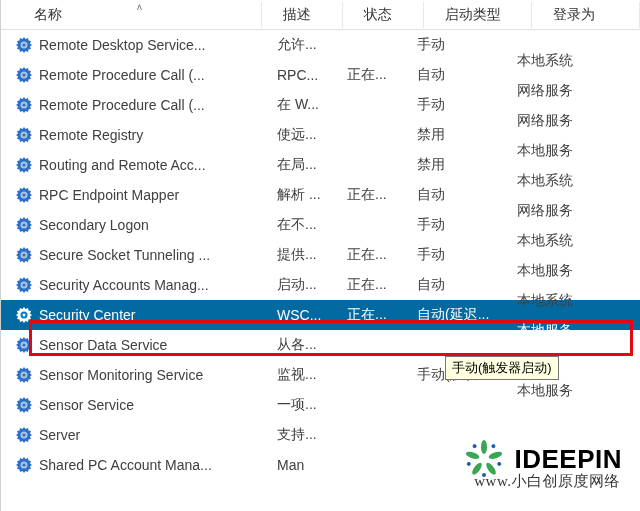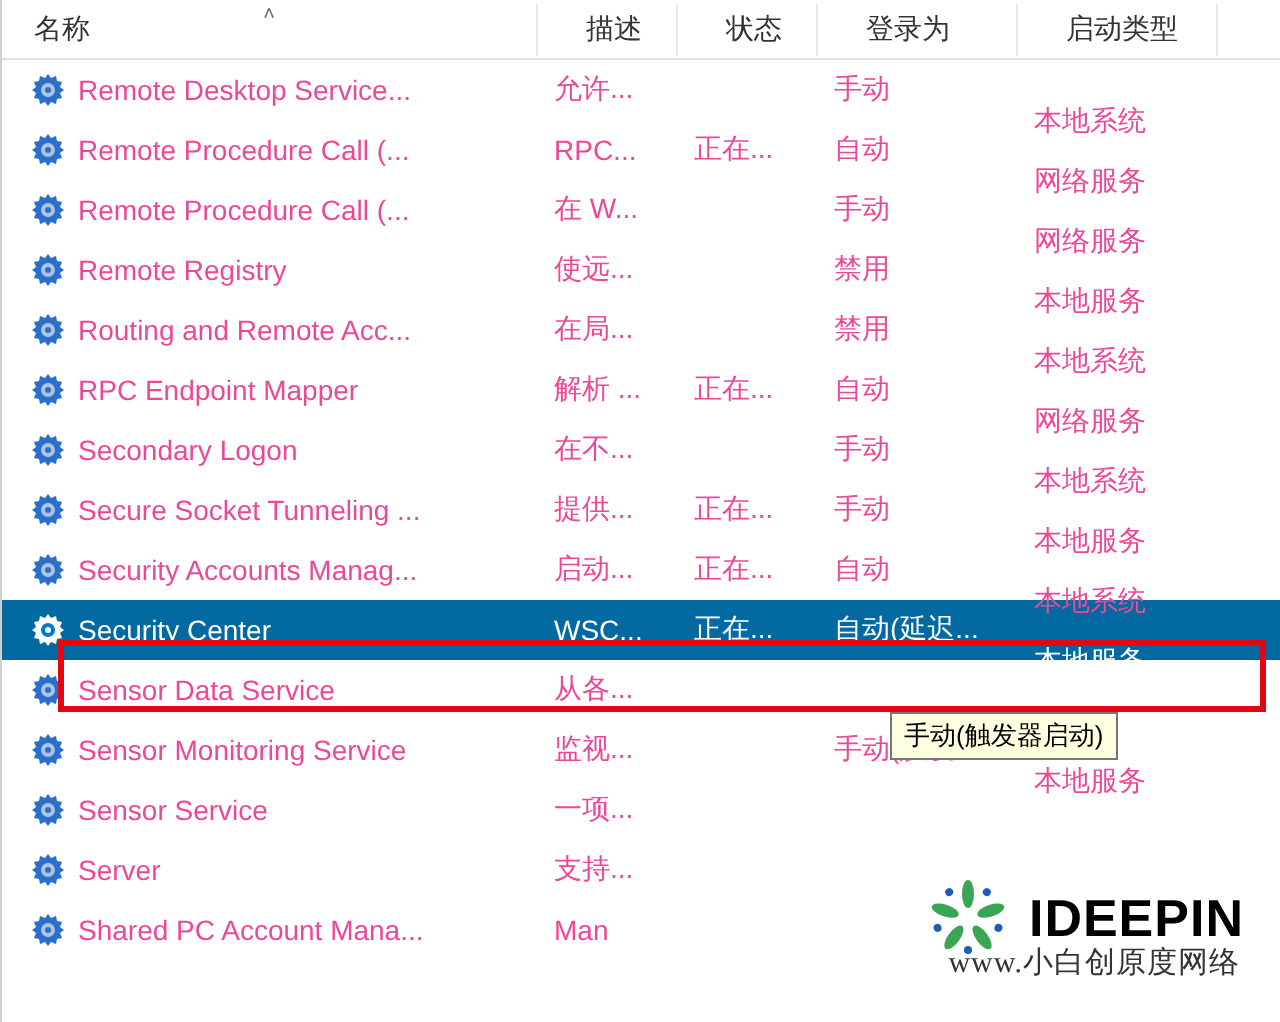--- a/index.html
+++ b/index.html
@@ -14,46 +14,47 @@
     border-left: 1px solid #d0d0d0;
   }
   .header-row {
     display: flex;
     height: 30px;
     border-bottom: 1px solid #e0e0e0;
     background: #fff;
     align-items: center;
   }
   .header-cell {
-    padding: 4px 24px;
+    padding: 4px 4px;
     color: #333;
     font-size: 14px;
     border-right: 1px solid #e8e8e8;
     position: relative;
     white-space: nowrap;
     overflow: hidden;
+    margin-left: 17px;
   }
   .col-name { width: 268px; padding-left: 16px; }
   .col-desc { width: 70px; }
   .col-status { width: 70px; }
   .col-startup { width: 100px; }
   .col-login { width: 100px; }
   .sort-indicator {
     position: absolute;
     top: 0;
     left: 50%;
     transform: translateX(-50%);
     font-size: 10px;
     color: #666;
   }
   .row {
     display: flex;
     height: 30px;
     align-items: center;
-    color: #ec4899;
+    color: #404040;
   }
   .row.selected {
     background: #0369a1;
     color: #fff;
   }
   .highlight-box {
     position: absolute;
     left: 28px;
     top: 320px;
     width: 604px;
@@ -112,22 +113,22 @@
 </head>
 <body>
 
 <div class="header-row">
   <div class="header-cell col-name">
     <span>名称</span>
     <span class="sort-indicator">˄</span>
   </div>
   <div class="header-cell col-desc"><span>描述</span></div>
   <div class="header-cell col-status"><span>状态</span></div>
+  <div class="header-cell col-startup"><span>启动类型</span></div>
   <div class="header-cell col-login"><span>登录为</span></div>
-  <div class="header-cell col-startup"><span>启动类型</span></div>
 </div>
 
 <div id="rows-container">
     <div class="row">
       <div class="cell cell-name">
         <span class="gear-icon">
           <svg width="18" height="18" viewBox="0 0 18 18">
     <g transform="translate(9 9)">
       <path fill="#2a6fc9" d="M0,-8 L1.5,-6 L4,-7 L4.5,-4.5 L7,-4 L6,-1.5 L8,0 L6,1.5 L7,4 L4.5,4.5 L4,7 L1.5,6 L0,8 L-1.5,6 L-4,7 L-4.5,4.5 L-7,4 L-6,1.5 L-8,0 L-6,-1.5 L-7,-4 L-4.5,-4.5 L-4,-7 L-1.5,-6 Z"></path>
       <circle r="3.5" fill="#b0c4de"></circle>

